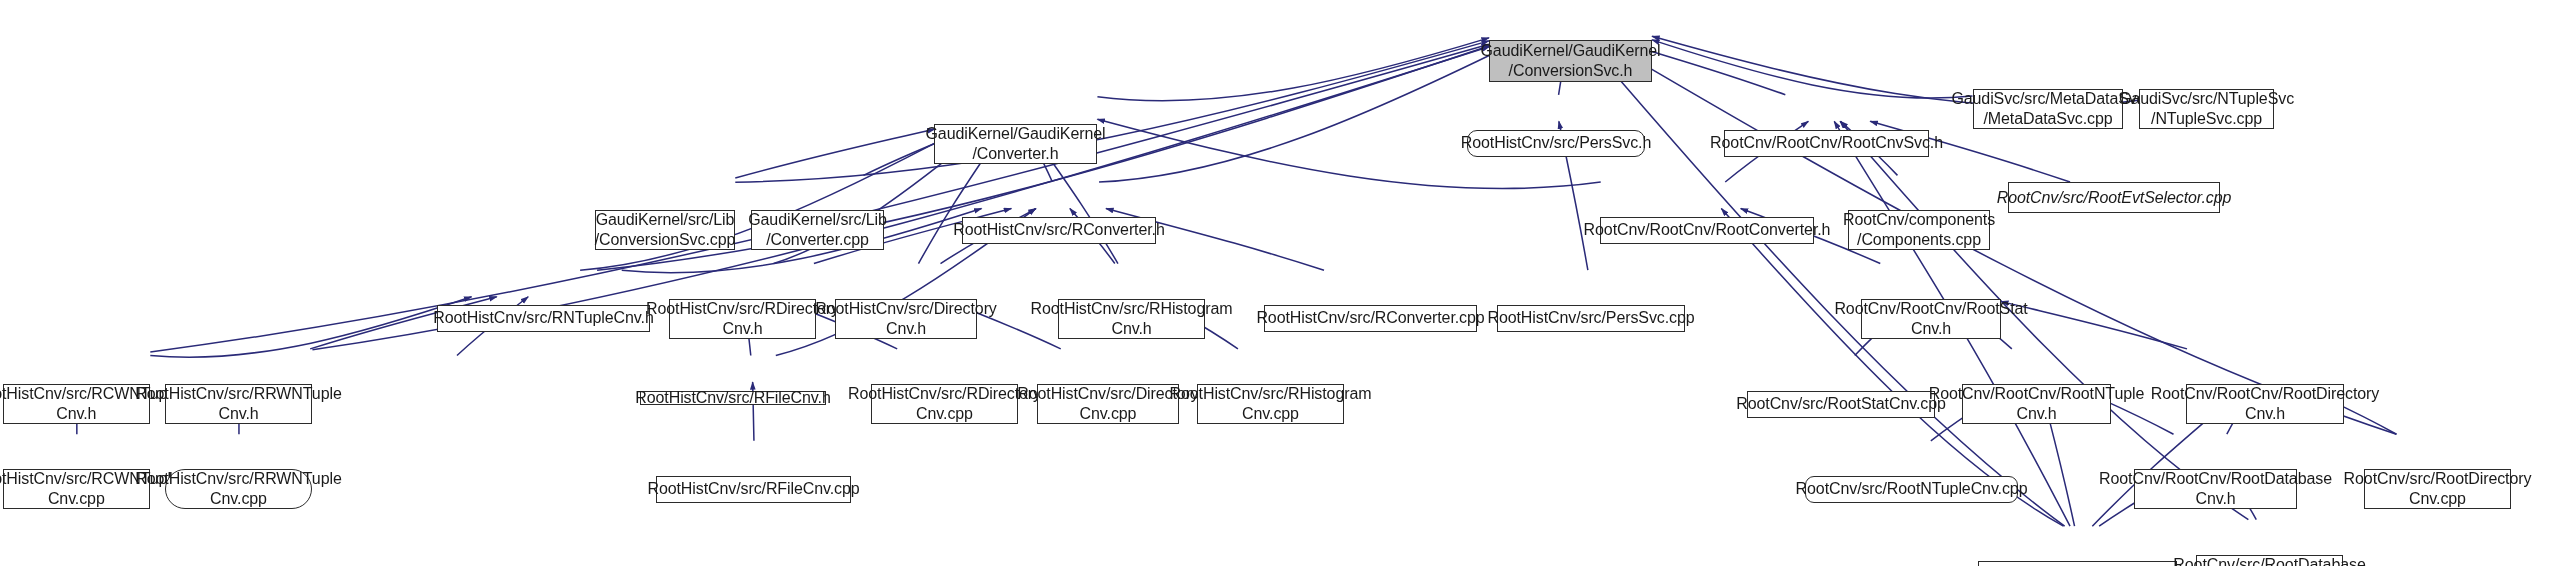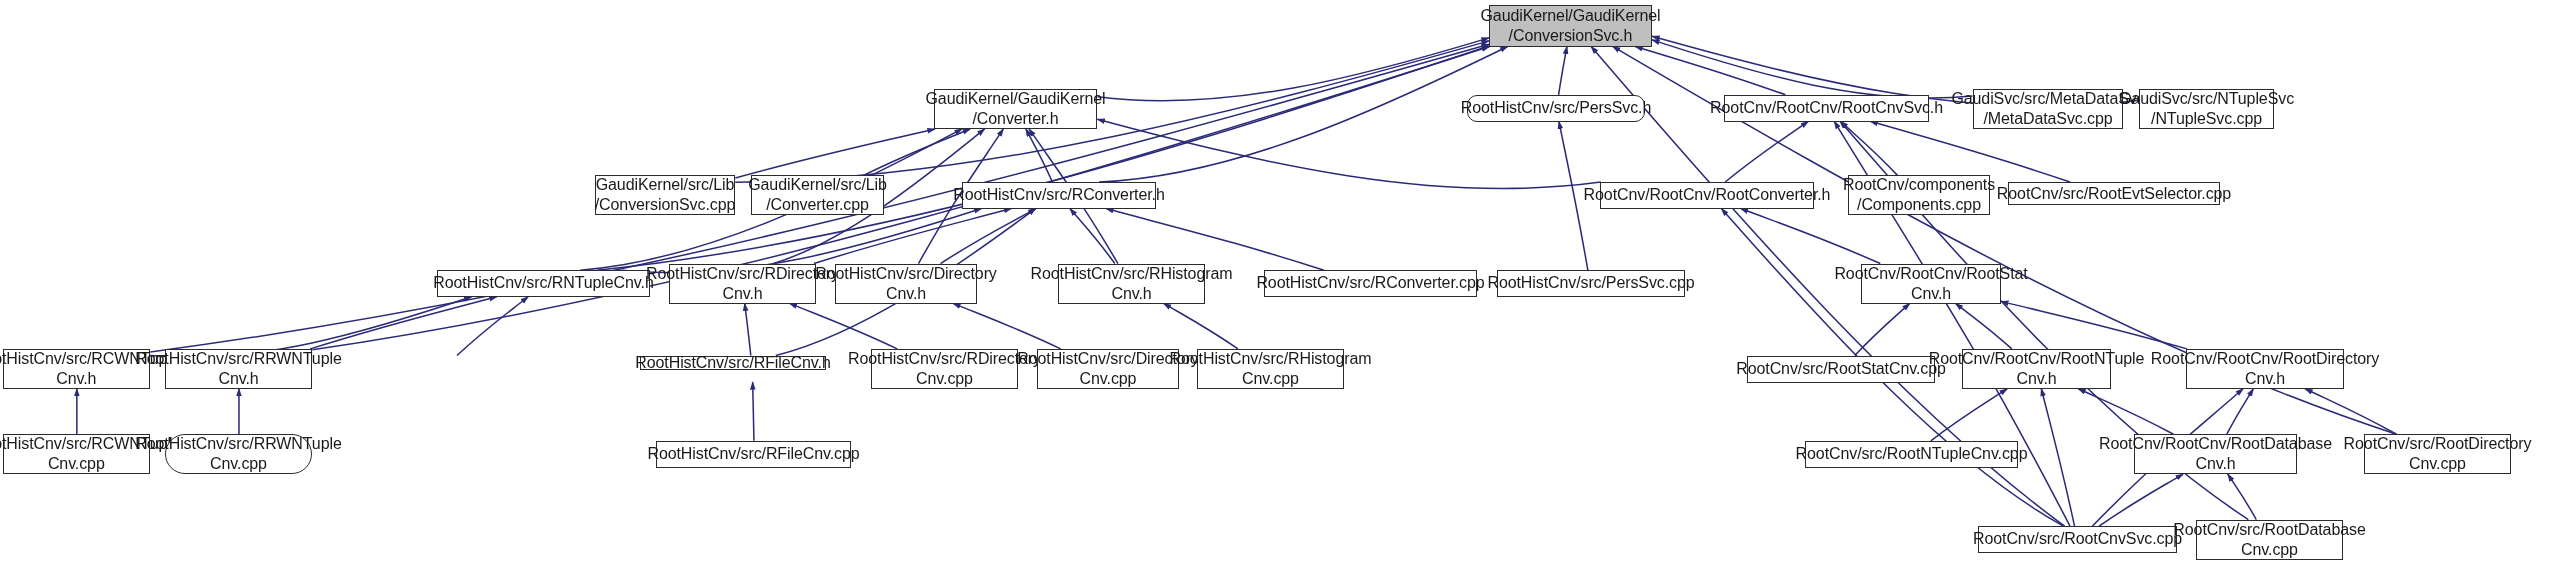--- a/index.html
+++ b/index.html
@@ -37,20 +37,21 @@
     white-space: pre-line;
     letter-spacing: -0.1px;
     z-index: 5;
   }
   .node.root {
     background: #bfbfbf;
     border-color: #2b2b2b;
   }
   .node.thick {
     border-width: 1.9px;
+    margin-top: 35px;
   }
 </style>
 </head>
 <body>
 
 <div id="graph">
   <svg id="edges" viewBox="0 0 2716 597" xmlns="http://www.w3.org/2000/svg">
       <defs>
         <marker id="arrow" markerWidth="9" markerHeight="9" refX="8" refY="3" orient="auto" markerUnits="userSpaceOnUse">
           <path d="M0,0 L9,3 L0,6 z" fill="#2a2a78"></path>
@@ -123,21 +124,21 @@
     <div class="node" style="left: 2139px; top: 89px; width: 135px; height: 40px;">GaudiSvc/src/NTupleSvc
 /NTupleSvc.cpp</div>
     <div class="node thick" style="left: 595px; top: 175px; width: 140px; height: 40px;">GaudiKernel/src/Lib
 /ConversionSvc.cpp</div>
     <div class="node thick" style="left: 751px; top: 175px; width: 133px; height: 40px;">GaudiKernel/src/Lib
 /Converter.cpp</div>
     <div class="node thick" style="left: 962px; top: 182px; width: 194px; height: 26.6px;">RootHistCnv/src/RConverter.h</div>
     <div class="node thick" style="left: 1600px; top: 182px; width: 214px; height: 26.6px; text-align: right;">RootCnv/RootCnv/RootConverter.h</div>
     <div class="node thick" style="left: 1848px; top: 175px; width: 142px; height: 40px;">RootCnv/components
 /Components.cpp</div>
-    <div class="node" style="left: 2008px; top: 182px; width: 212px; height: 23px;">RootCnv/src/RootEvtSelector.cpp</div>
+    <div class="node" style="left: 2008px; top: 182px; width: 212px; height: 31px; font-style: italic;">RootCnv/src/RootEvtSelector.cpp</div>
     <div class="node thick" style="left: 437px; top: 270px; width: 213px; height: 26.6px;">RootHistCnv/src/RNTupleCnv.h</div>
     <div class="node thick" style="left: 669px; top: 264px; width: 147px; height: 40px;">RootHistCnv/src/RDirectory
 Cnv.h</div>
     <div class="node thick" style="left: 835px; top: 264px; width: 142px; height: 40px;">RootHistCnv/src/Directory
 Cnv.h</div>
     <div class="node thick" style="left: 1058px; top: 264px; width: 147px; height: 40px;">RootHistCnv/src/RHistogram
 Cnv.h</div>
     <div class="node thick" style="left: 1264px; top: 270px; width: 213px; height: 26.6px;">RootHistCnv/src/RConverter.cpp</div>
     <div class="node thick" style="left: 1497px; top: 270px; width: 188px; height: 26.6px;">RootHistCnv/src/PersSvc.cpp</div>
     <div class="node thick" style="left: 1861px; top: 264px; width: 140px; height: 40px;">RootCnv/RootCnv/RootStat
@@ -156,21 +157,21 @@
     <div class="node thick" style="left: 1747px; top: 356px; width: 188px; height: 26.6px;">RootCnv/src/RootStatCnv.cpp</div>
     <div class="node thick" style="left: 1962px; top: 349px; width: 149px; height: 40px;">RootCnv/RootCnv/RootNTuple
 Cnv.h</div>
     <div class="node thick" style="left: 2186px; top: 349px; width: 158px; height: 40px;">RootCnv/RootCnv/RootDirectory
 Cnv.h</div>
     <div class="node thick" style="left: 2.8px; top: 434px; width: 147px; height: 40px;">RootHistCnv/src/RCWNTuple
 Cnv.cpp</div>
     <div class="node thick" style="left: 165px; top: 434px; width: 147px; height: 40px; border-radius: 20px;">RootHistCnv/src/RRWNTuple
 Cnv.cpp</div>
     <div class="node thick" style="left: 656px; top: 441px; width: 195px; height: 26.6px;">RootHistCnv/src/RFileCnv.cpp</div>
-    <div class="node thick" style="left: 1805px; top: 441px; width: 213px; height: 26.6px;">RootCnv/src/RootNTupleCnv.cpp</div>
+    <div class="node thick" style="left: 1805px; top: 441px; width: 213px; height: 26.6px; border-radius: 9px;">RootCnv/src/RootNTupleCnv.cpp</div>
     <div class="node thick" style="left: 2134px; top: 434px; width: 163px; height: 40px;">RootCnv/RootCnv/RootDatabase
 Cnv.h</div>
     <div class="node thick" style="left: 2364px; top: 434px; width: 147px; height: 40px;">RootCnv/src/RootDirectory
 Cnv.cpp</div>
     <div class="node thick" style="left: 1978px; top: 526px; width: 199px; height: 26.6px;">RootCnv/src/RootCnvSvc.cpp</div>
     <div class="node thick" style="left: 2196px; top: 520px; width: 147px; height: 40px;">RootCnv/src/RootDatabase
 Cnv.cpp</div>
   </div>
 
 

